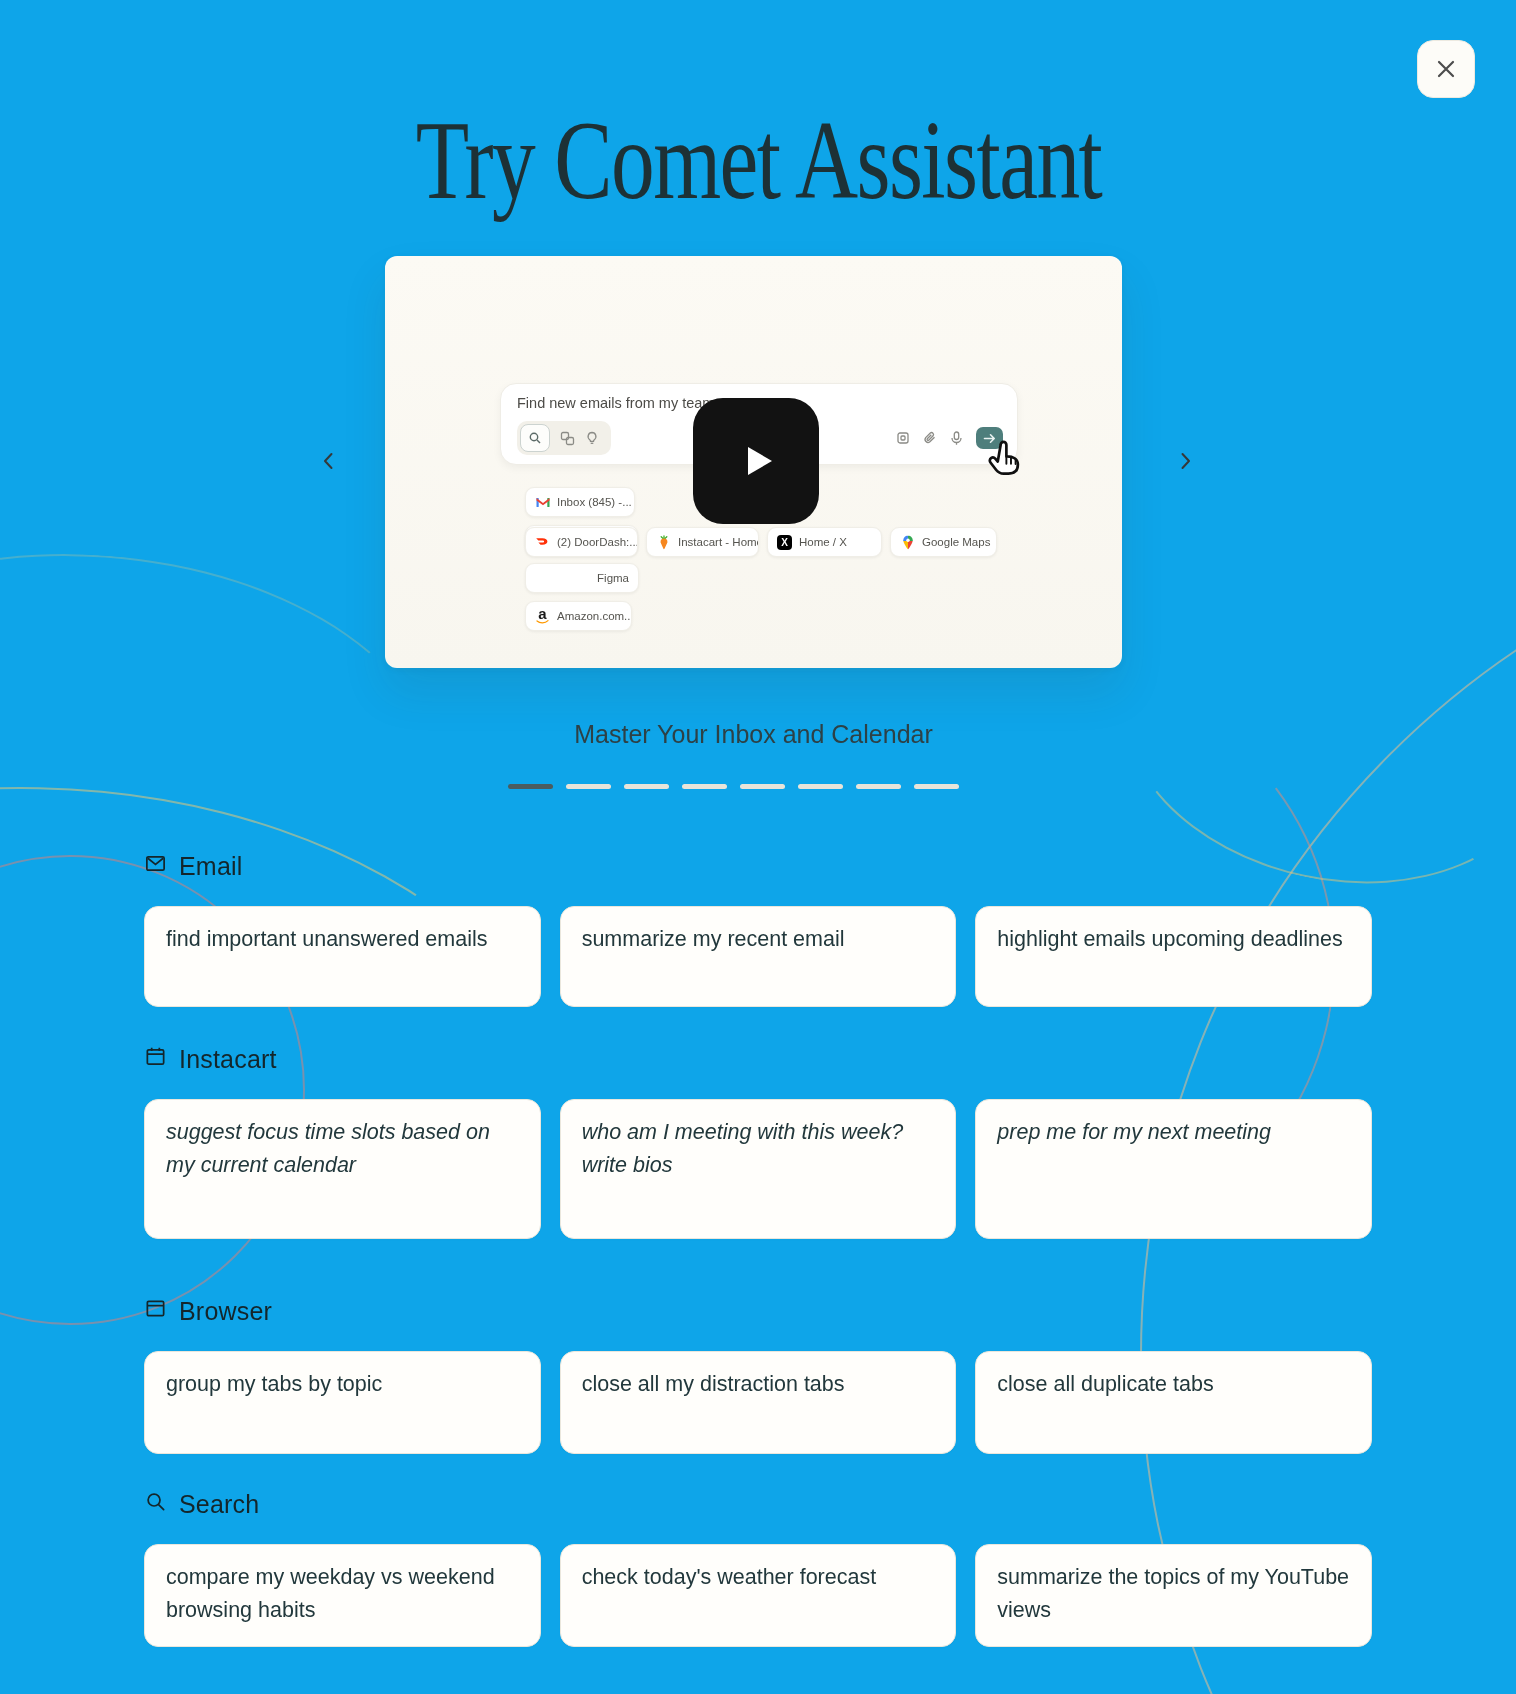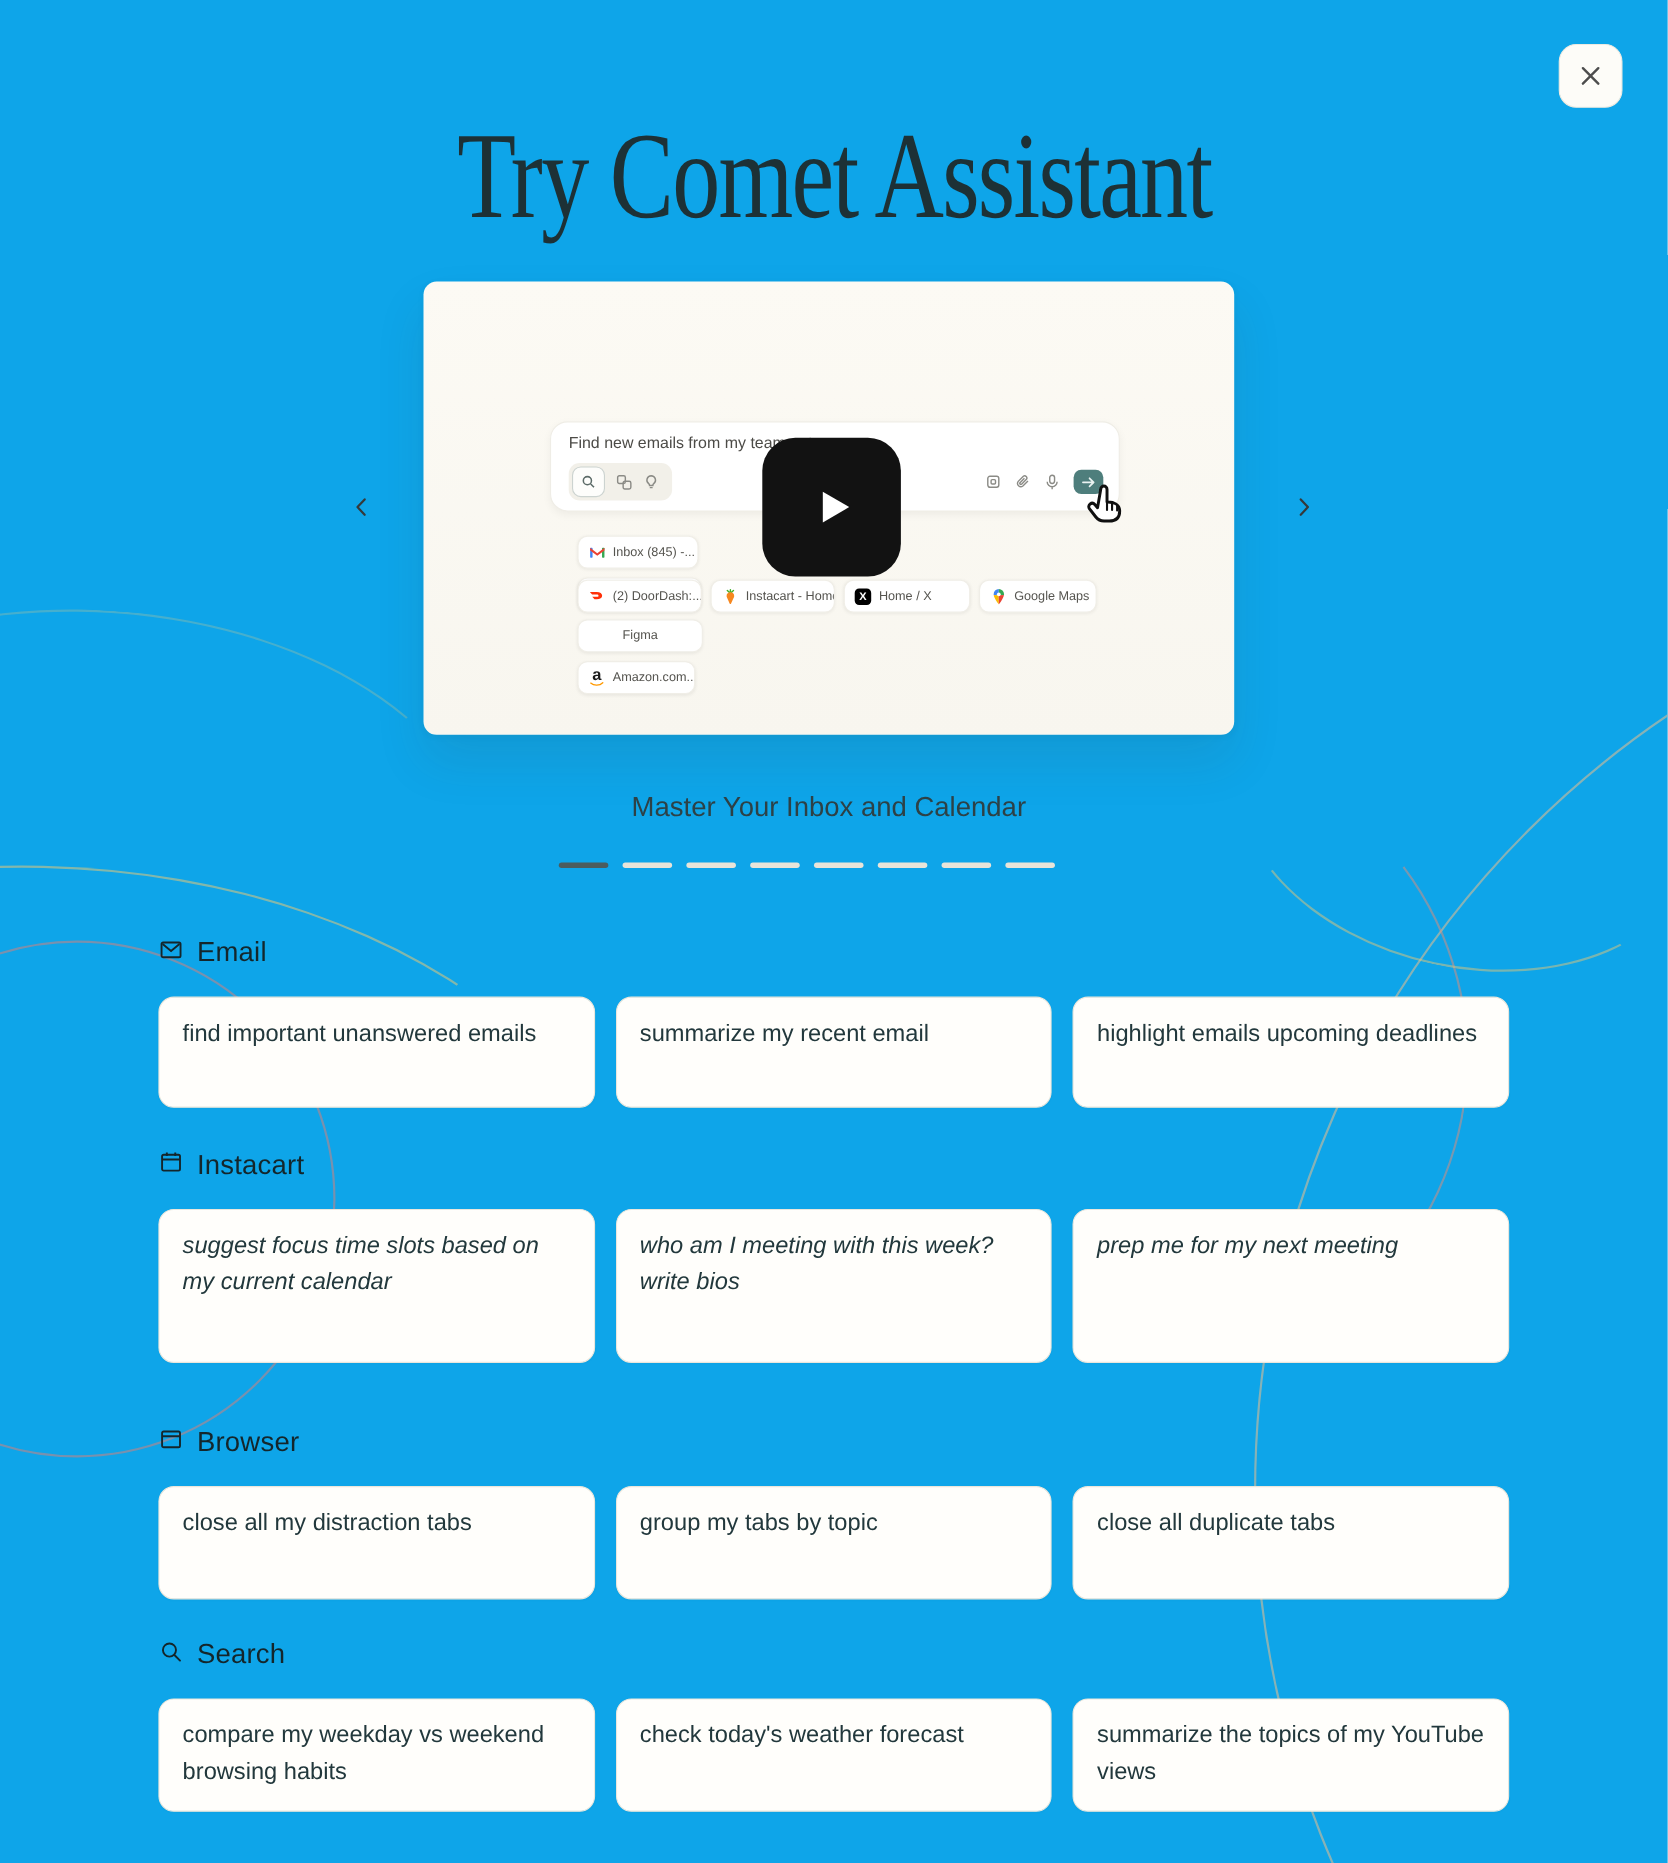--- a/index.html
+++ b/index.html
@@ -174,21 +174,21 @@
               <circle cx="7.5" cy="7.5" r="7" fill="#1ed760"></circle>
               <g stroke="#fff" fill="none" stroke-linecap="round">
                 <path d="M4 5.6c2.4-.7 4.9-.5 7 .7" stroke-width="1.3"></path>
                 <path d="M4.4 7.8c2-.6 4.1-.4 5.8.6" stroke-width="1.1"></path>
                 <path d="M4.8 9.9c1.6-.5 3.2-.3 4.5.5" stroke-width="1"></path>
               </g>
             </svg>
         </span>
         <span>Spot</span>
       </div>
-      <div class="mock-tab" style="width:114px; justify-content:center">
+      <div class="mock-tab" style="width:114px; justify-content:flex-end">
         <span>Figma</span>
       </div>
       <div class="mock-tab" style="width:107px">
         <span class="tab-ic">
           <span style="display:inline-block; text-align:center;">
             <span class="amazon-a">a</span>
             <svg width="13" height="4" viewBox="0 0 13 4" style="margin-top:-3px">
                 <path d="M1 1c3 2.6 8 2.6 11-.4" fill="none" stroke="#ff9900" stroke-width="1.2" stroke-linecap="round"></path>
               </svg>
           </span>
@@ -318,22 +318,22 @@
     <div class="sec-head">
       <span>
         <svg width="23" height="23" viewBox="0 0 24 24" fill="none" stroke="#14262b" stroke-width="1.8">
             <rect x="3.5" y="4.5" width="17" height="15" rx="1.5"></rect>
             <path d="M3.5 9h17"></path>
           </svg>
       </span>
       <span class="sec-label">Browser</span>
     </div>
     <div class="chip-grid g-browser">
+      <div class="chip">group my tabs by topic</div>
       <div class="chip">close all my distraction tabs</div>
-      <div class="chip">group my tabs by topic</div>
       <div class="chip">close all duplicate tabs</div>
     </div>
 
     <div class="sec-head">
       <span>
         <svg width="23" height="23" viewBox="0 0 24 24" fill="none" stroke="#14262b" stroke-width="1.8">
             <circle cx="10.5" cy="10.5" r="6.2"></circle>
             <path d="M15.2 15.2 20.5 20.5" stroke-linecap="round"></path>
           </svg>
       </span>

